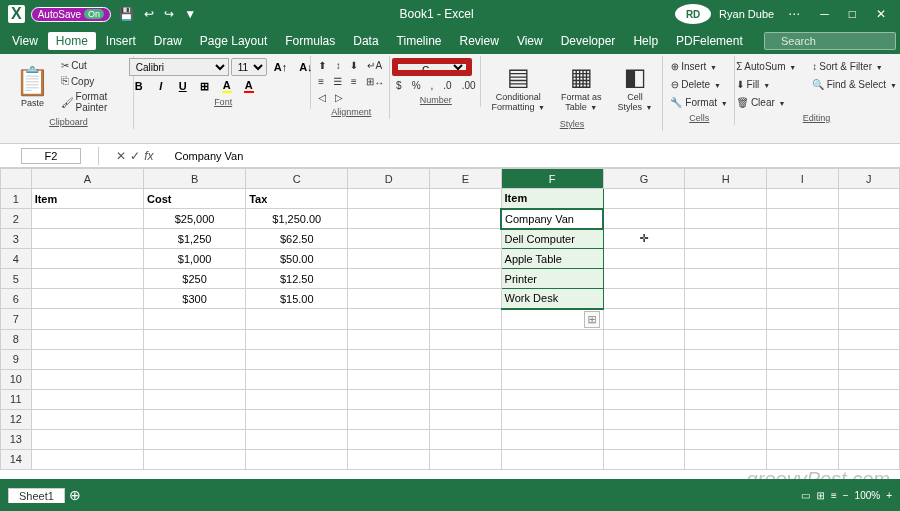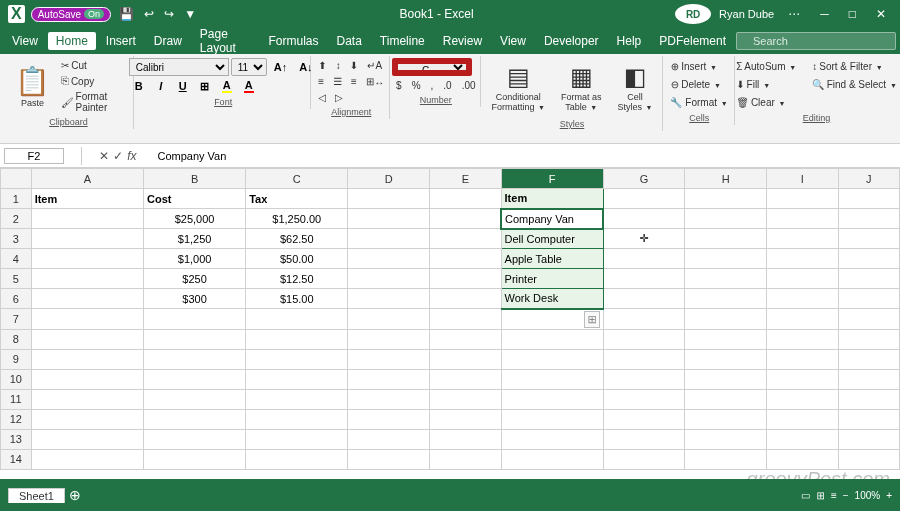--- a/index.html
+++ b/index.html
@@ -28,21 +28,21 @@
       background: #217346;
       color: #fff;
       height: 26px;
       display: flex;
       align-items: center;
       padding: 0 4px;
       gap: 2px;
     }
     .menu-item { padding: 2px 8px; cursor: pointer; font-size: 12px; border-radius: 2px; }
     .menu-item.active { background: #fff; color: #217346; }
-    #search-box { margin-left: auto; background: rgba(255,255,255,0.2); border: 1px solid rgba(255,255,255,0.4); color: #fff; padding: 2px 16px; font-size: 11px; width: 160px; border-radius: 2px; }
+    #search-box { margin-left: auto; background: rgba(255,255,255,0.2); border: 1px solid rgba(255,255,255,0.4); color: #fff; padding: 2px 16px; font-size: 11px; width: 132px; border-radius: 2px; }
     #search-box::placeholder { color: rgba(255,255,255,0.8); }
 
     
     #ribbon {
       background: #f3f3f3;
       border-bottom: 1px solid #d0d0d0;
       height: 90px;
       display: flex;
       flex-direction: column;
       padding: 2px 4px 0 4px;
@@ -77,21 +77,21 @@
     
     .number-select { font-size: 10px; height: 18px; border: 6px solid #b91c1c; border-radius: 2px; padding: 0 20px; width: 80px; }
 
     
     #formula-bar {
       display: flex;
       align-items: center;
       height: 24px;
       border-bottom: 1px solid #d0d0d0;
       background: #fff;
-      padding: 0 4px;
+      padding: 0 21px;
       gap: 17px;
     }
     #cell-ref { width: 60px; text-align: center; border: 1px solid #bbb; font-size: 11px; padding: 1px 3px; }
     #formula-divider { width: 1px; height: 18px; background: #ccc; }
     #formula-icons { display: flex; gap: 4px; color: #555; font-size: 12px; }
     #formula-input { flex: 1; border: none; outline: none; font-size: 11px; padding: 0 4px; }
 
     
     #spreadsheet {
       display: flex;

